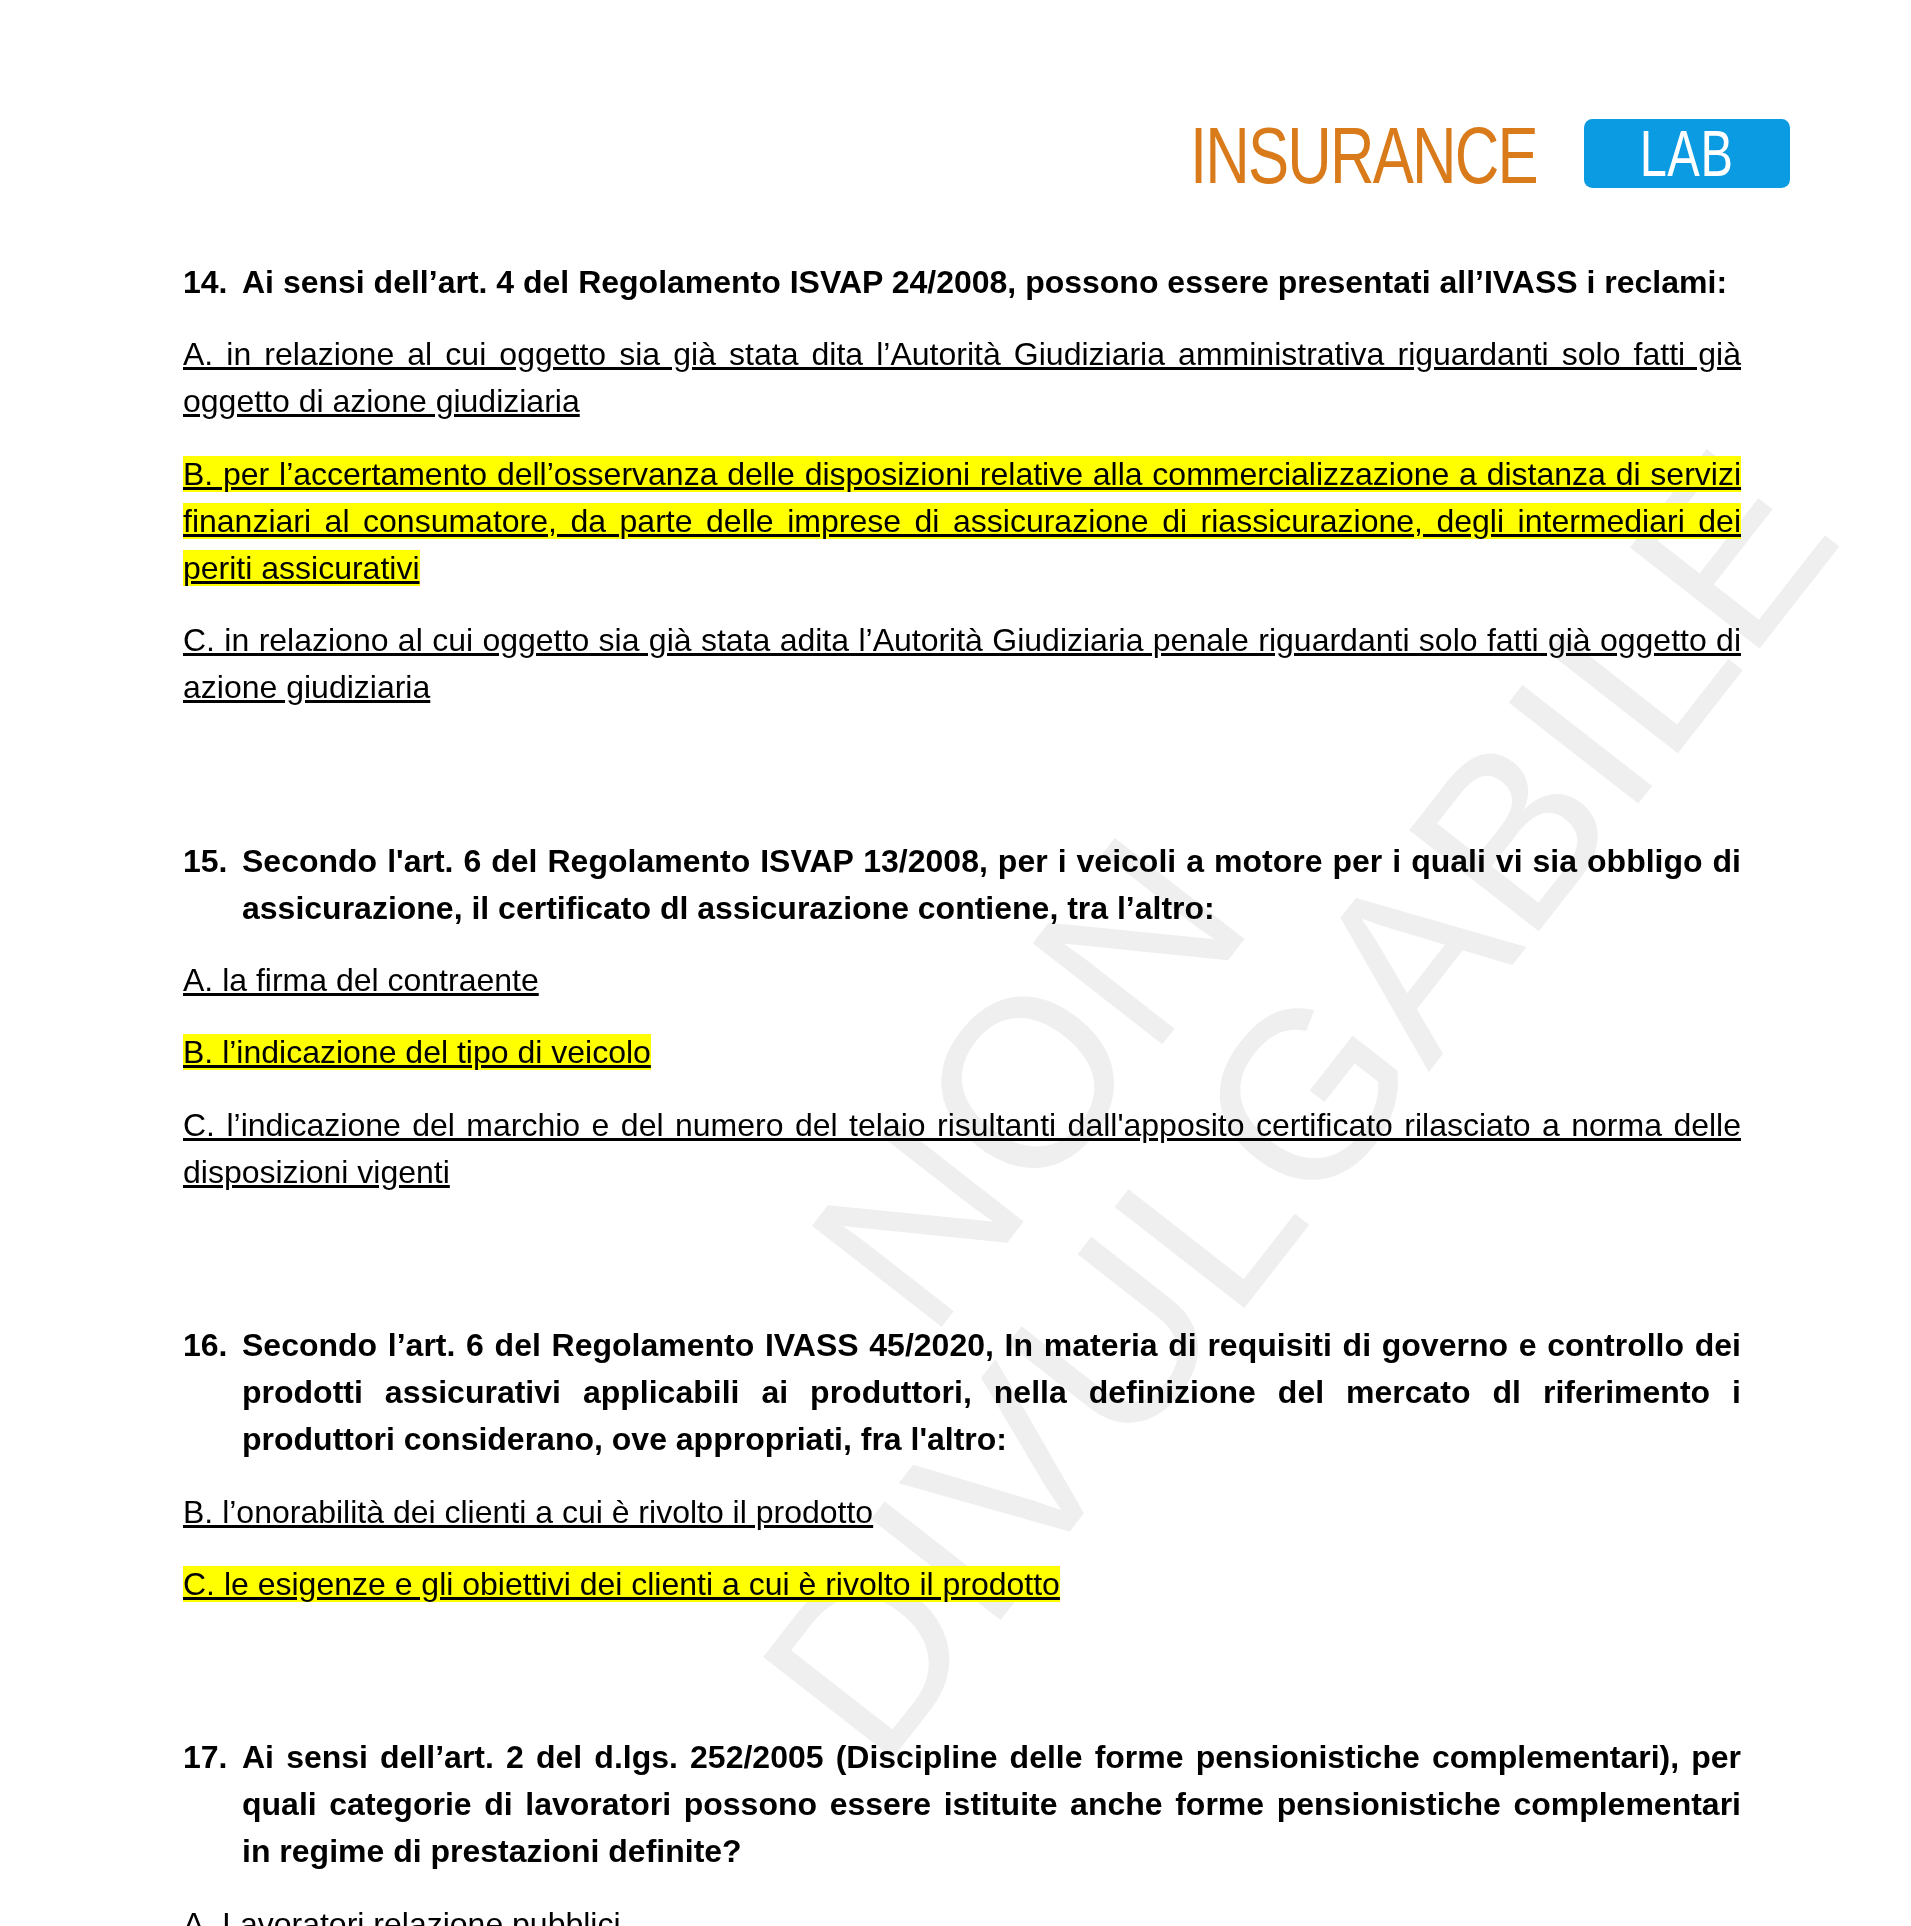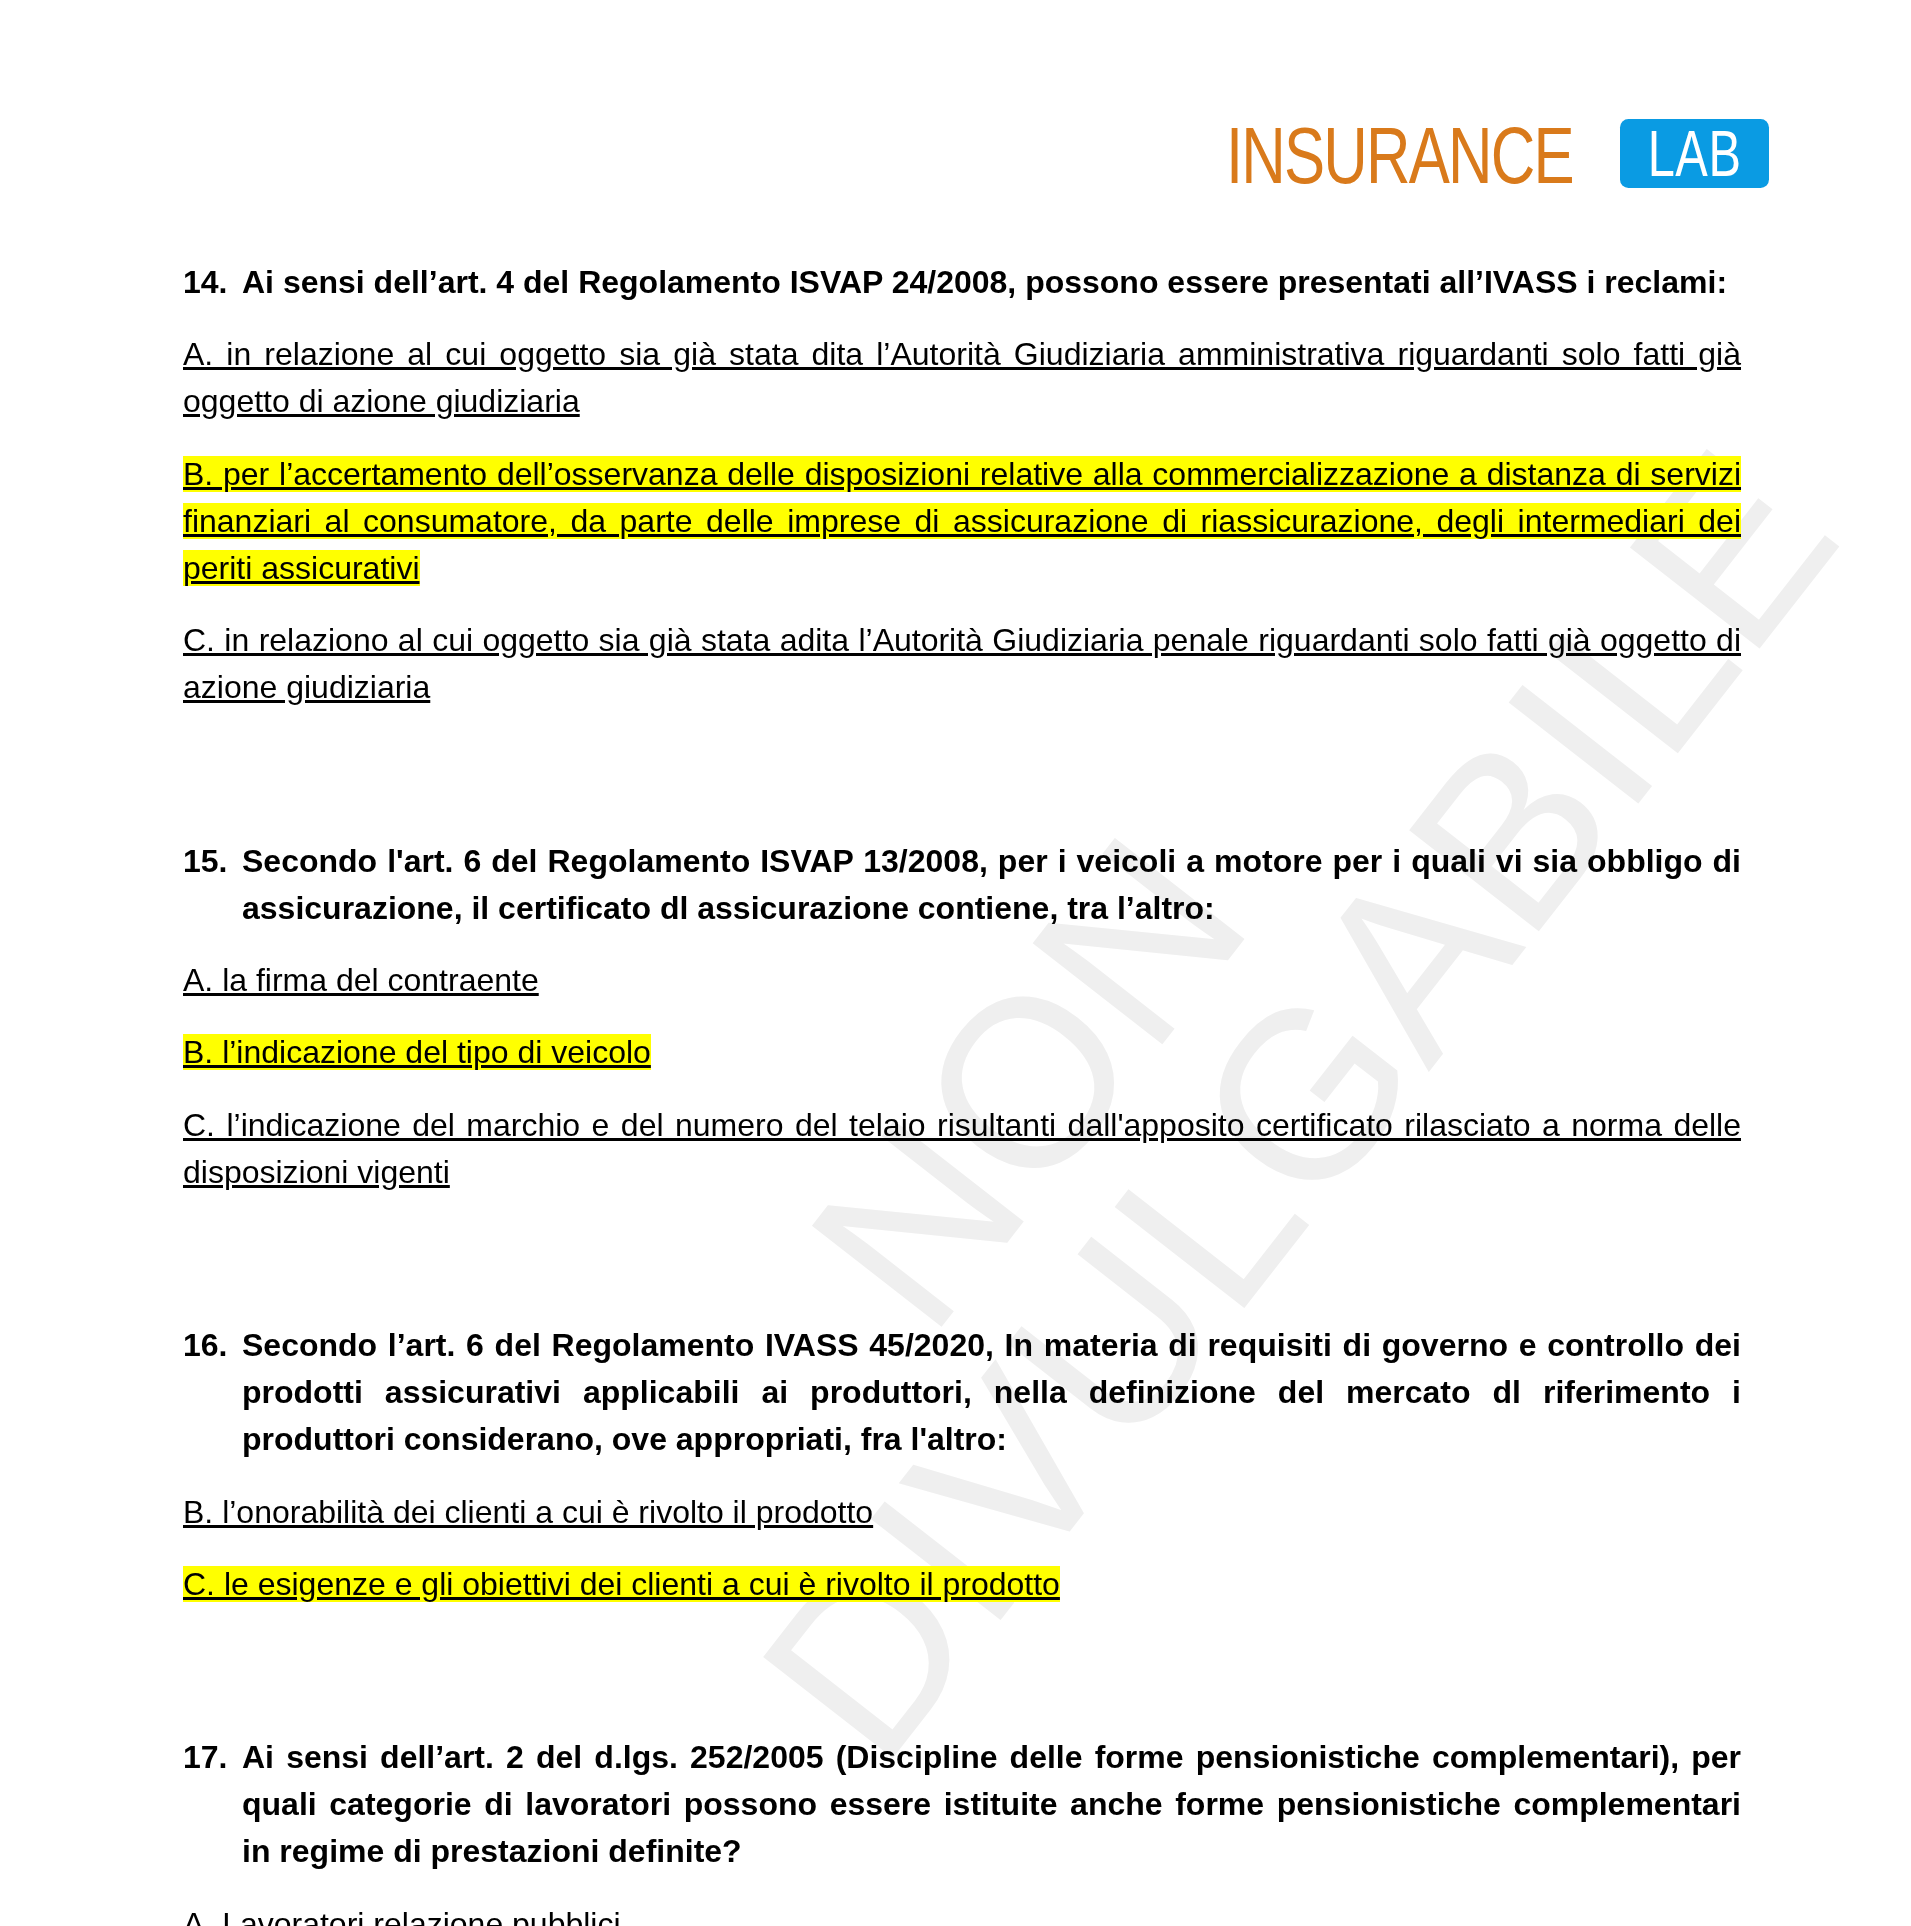--- a/index.html
+++ b/index.html
@@ -1,22 +1,22 @@
 <!DOCTYPE html>
 <html style="font-size:6.2px"><head>
 <meta charset="utf-8">
 <style>
   html, body { margin: 0; padding: 0; background: #ffffff; }
   body { width: 1911px; height: 2703px; position: relative; overflow: hidden;
          font-family: "Liberation Sans", sans-serif; color: #000; }
-  .logo { position: absolute; left: 1226px; top: 123px; height: 65px; display: flex; align-items: center; }
+  .logo { position: absolute; left: 1190px; top: 123px; height: 65px; display: flex; align-items: center; }
   .logo-word { font-family: "Liberation Sans", sans-serif; font-size: 79px; color: #d97a1b;
                letter-spacing: -2.3px; transform: scaleX(0.78); transform-origin: left center;
                font-weight: normal; line-height: 1; display: inline-block; }
-  .logo-box { position: absolute; left: 394px; top: -3.9px; width: 149px; height: 69px;
+  .logo-box { position: absolute; left: 394px; top: -3.9px; width: 206px; height: 69px;
               background: #0a9be3; border-radius: 8.5px; display: flex; align-items: center; justify-content: center; }
   .logo-box span { color: #fff; font-size: 65px; line-height: 1; transform: scaleX(0.75); display: inline-block; letter-spacing: 0.8px; }
   .watermark { position: absolute; left: 482px; top: 925px; width: 1271px; pointer-events: none;
                transform: rotate(-52deg); transform-origin: center; color: #efefef; font-size: 239px;
                line-height: 0.95; text-align: center; font-family: "Liberation Sans", sans-serif; }
   .content { position: absolute; left: 183px; top: 231px; width: 1558px; font-size: 32px; line-height: 47px; }
   .q { margin-bottom: 0; margin-top: 28px; }
   .q-title { font-weight: bold; text-align: justify; padding-left: 59px; text-indent: -59px; margin: 0 0 25.4px 0; }
   .q-title .num { display: inline-block; width: 59px; text-indent: 0; }
   .opt { margin: 0 0 25.4px 0; text-align: justify; text-decoration: underline; }

